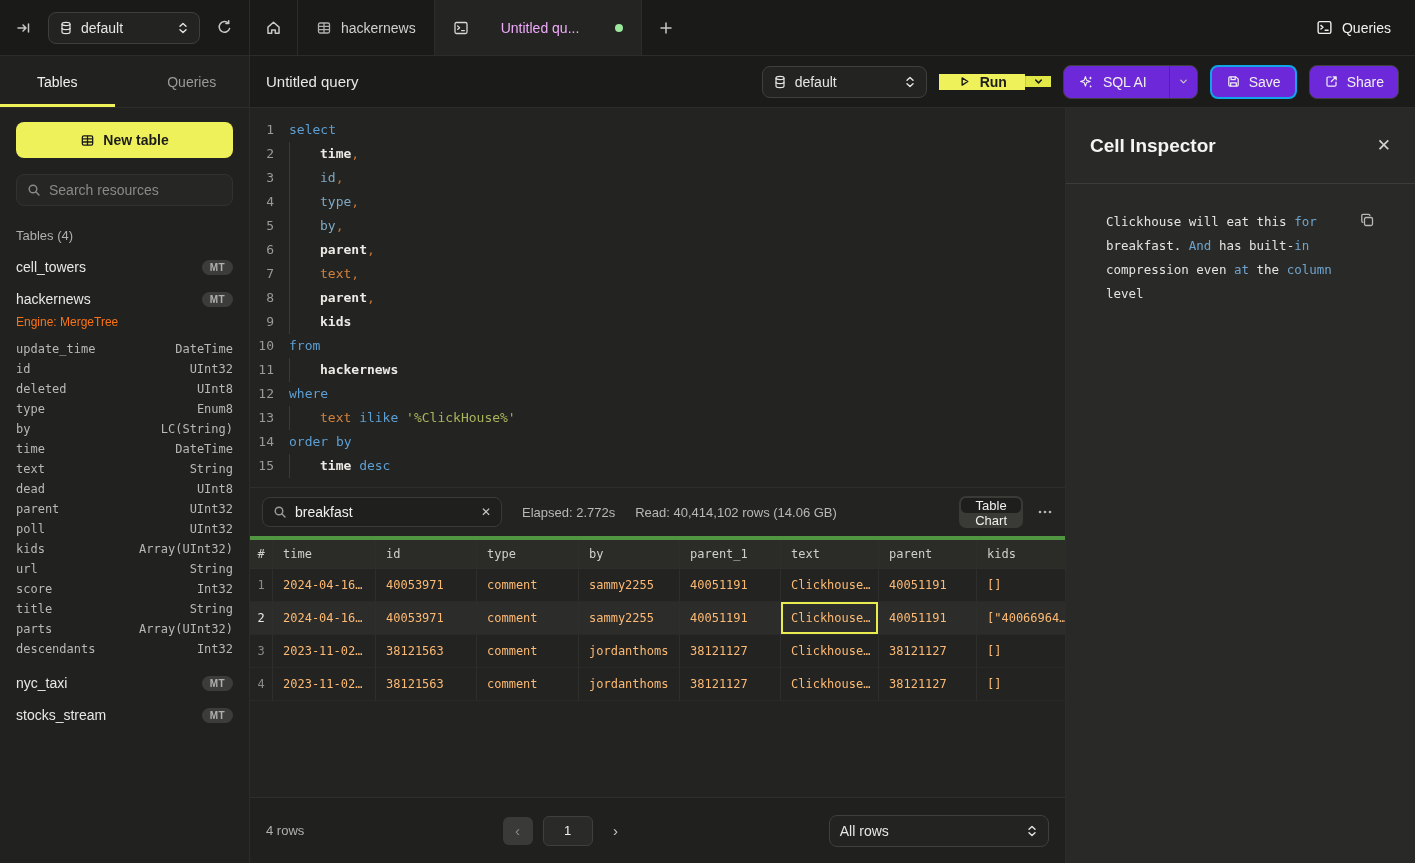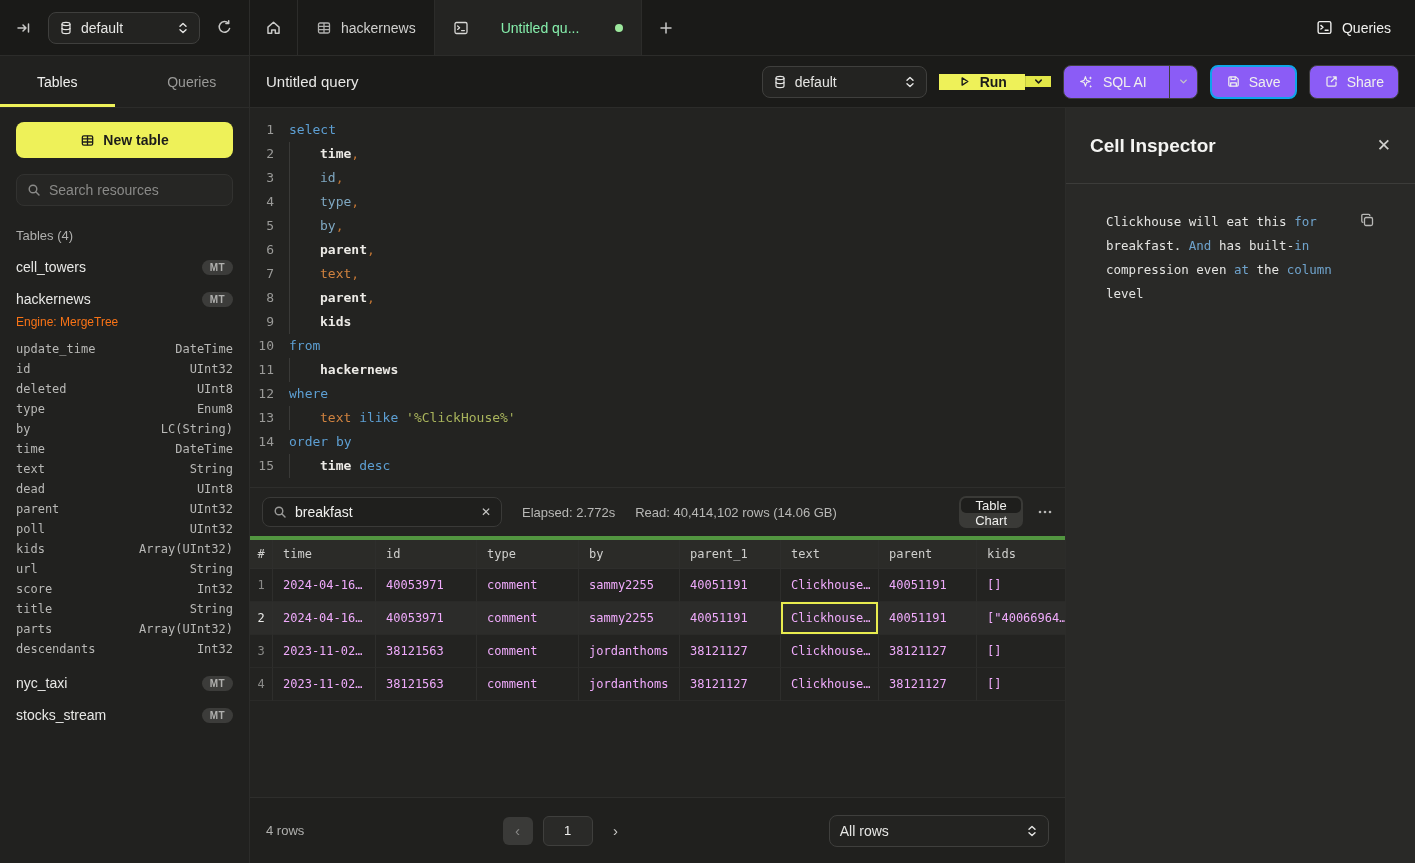--- a/index.html
+++ b/index.html
@@ -9,21 +9,21 @@
 
   
   .topbar { height:56px; display:flex; align-items:stretch; background:#1a1a18; border-bottom:1px solid #2c2c2a; }
   .topbar-left { width:250px; flex:none; display:flex; align-items:center; padding:0 16px; gap:16px; border-right:1px solid #2c2c2a; }
   .icon-btn { color:#c8c8c6; background:none; border:none; cursor:pointer; display:flex; align-items:center; justify-content:center; }
   .pill-select { display:flex; align-items:center; gap:8px; height:32px; padding:0 10px; border:1px solid #3f3f3d; border-radius:8px; background:#232321; color:#e6e6e4; font-size:14px; cursor:pointer; flex:1; }
   .pill-select .grow { flex:1; }
   .tabs { display:flex; align-items:stretch; }
   .tab { display:flex; align-items:center; gap:9px; padding:0 18px; border-right:1px solid #2c2c2a; color:#d0d0ce; font-size:14px; cursor:pointer; background:transparent; }
   .tab.icon-only { width:48px; justify-content:center; padding:0; }
-  .tab.active { background:#242422; color:#86efac;gap:32px; }
+  .tab.active { background:#242422; color:#f0abfc;gap:32px; }
   .tab .dot { width:8px; height:8px; border-radius:50%; background:#9ce89d; margin-left:4px; }
   .tab-plus { width:48px; display:flex; align-items:center; justify-content:center; color:#c8c8c6; font-size:18px; cursor:pointer; }
   .topbar-spacer { flex:1; }
   .queries-btn { display:flex; align-items:center; gap:9px; margin-right:24px; color:#f0f0ee; font-size:14px; cursor:pointer; }
 
   
   .workspace { display:flex; height:807px; }
 
   
   .sidebar { width:250px; flex:none; background:#21211f; border-right:1px solid #2c2c2a; display:flex; flex-direction:column; }
@@ -45,21 +45,21 @@
   .schema-row { height:20px; display:flex; justify-content:space-between; align-items:center; font-family:"DejaVu Sans Mono",monospace; font-size:12px; color:#b8b8b6; }
 
   
   .main { flex:1; display:flex; flex-direction:column; }
   .query-header { height:52px; flex:none; display:flex; align-items:center; padding:0 16px; gap:12px; border-bottom:1px solid #2c2c2a; }
   .qh-title { flex:1; font-size:15px; color:#e8e8e6; }
   .qh-select { width:165px; flex:none; }
   .run-btn { height:34px; display:flex; align-items:center; border-radius:8px; overflow:hidden; cursor:pointer; }
   .run-main { display:flex; align-items:center; gap:8px; background:#eef159; color:#1c1c1a; padding:0 18px; font-size:14px; font-weight:700; }
   .run-caret { width:26px; display:flex; align-items:center; justify-content:center; background:#e2e748; color:#1c1c1a; border-left:1px solid rgba(0,0,0,.12); }
-  .ghost-btn { height:34px; display:flex; align-items:center; gap:8px; background:#8b5cf6; border:1px solid #3f3f3d; border-radius:8px; color:#f0f0ee; font-size:14px; padding:0 14px; cursor:pointer;justify-content:space-between; }
+  .ghost-btn { height:34px; display:flex; align-items:center; gap:8px; background:#6d28d9; border:1px solid #3f3f3d; border-radius:8px; color:#f0f0ee; font-size:14px; padding:0 14px; cursor:pointer;justify-content:space-between; }
   .sqlai-btn { padding:0; }
   .sqlai-main { display:flex; align-items:center; gap:9px; padding:0 14px; height:100%; }
   .sqlai-caret { width:28px; height:100%; display:flex; align-items:center; justify-content:center; border-left:1px solid #3f3f3d; color:#c8c8c6; }
   .save-btn { border:2px solid #0ea5e9; font-weight:500; }
 
   .main-body { flex:1; display:flex; min-height:0; }
   .left-col { width:815px; flex:none; display:flex; flex-direction:column; background:#232321; }
 
   
   .editor { height:380px; flex:none; border-bottom:1px solid #2e2e2c; padding-top:10px; font-family:"DejaVu Sans Mono",monospace; font-size:13px; }
@@ -85,21 +85,21 @@
   .toggle .seg.active { background:#1e1e1c; font-weight:500; }
   .dots-btn { margin-left:14px; color:#b8b8b6; cursor:pointer; }
 
   
   .green-bar { height:4px; flex:none; background:#529540; }
   .rtable { font-family:"DejaVu Sans Mono",monospace; font-size:12px; }
   .rt-row { display:grid; grid-template-columns:23px 103px 101px 102px 101px 101px 98px 98px 1fr; }
   .rt-row > div { border-right:1px solid #2e2e2c; border-bottom:1px solid #2a2a28; padding:0 10px; white-space:nowrap; overflow:hidden; display:flex; align-items:center; }
   .rt-row > div:last-child { border-right:none; }
   .rt-head > div { height:29px; background:#2b2b28; color:#cfcfcd; border-bottom:1px solid #2e2e2c; }
-  .rt-data > div { height:33px; color:#f0abfc; }
+  .rt-data > div { height:33px; color:#fdba74; }
   .rt-data > div.rownum { justify-content:center; padding:0; color:#8a8a88; }
   .rt-data.selrow { background:#2c2c2a; }
   .rt-data.selrow > div.rownum { color:#e8e8e6; }
   .cell-sel { box-shadow:inset 0 0 0 2px #e8ec4f; }
   .rt-fill { flex:1; }
 
   
   .results-footer { height:66px; flex:none; border-top:1px solid #2e2e2c; background:#20201e; display:flex; align-items:center; padding:0 16px; }
   .rf-count { font-size:13px; color:#b0b0ae; }
   .rf-spacer { flex:1; }

